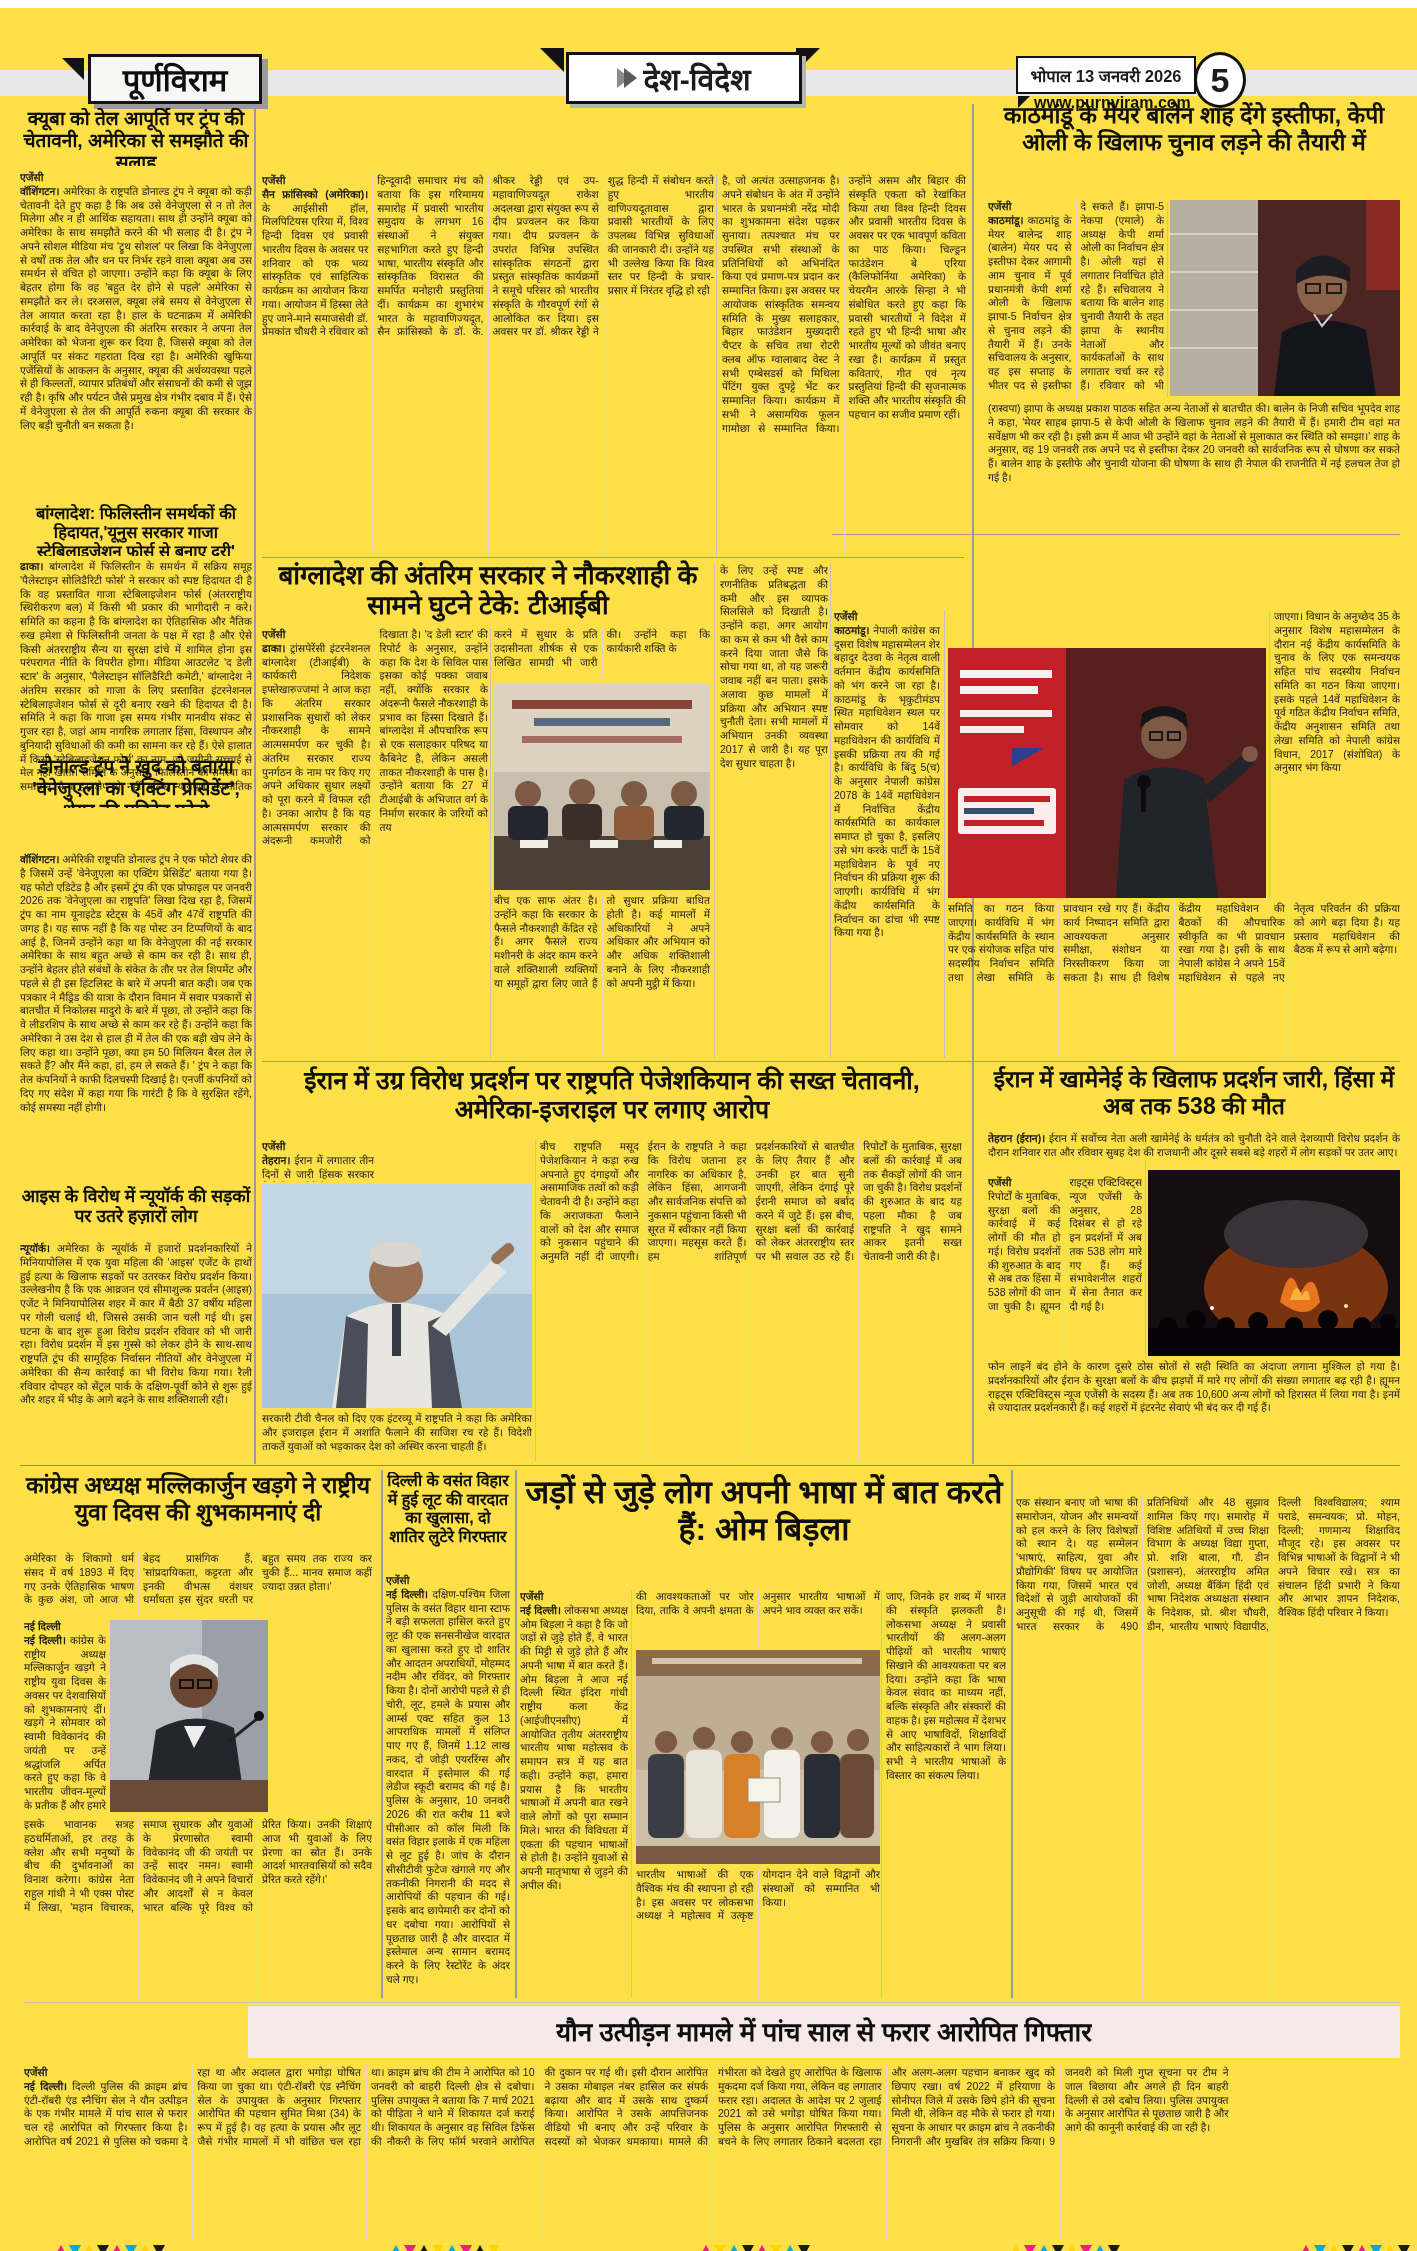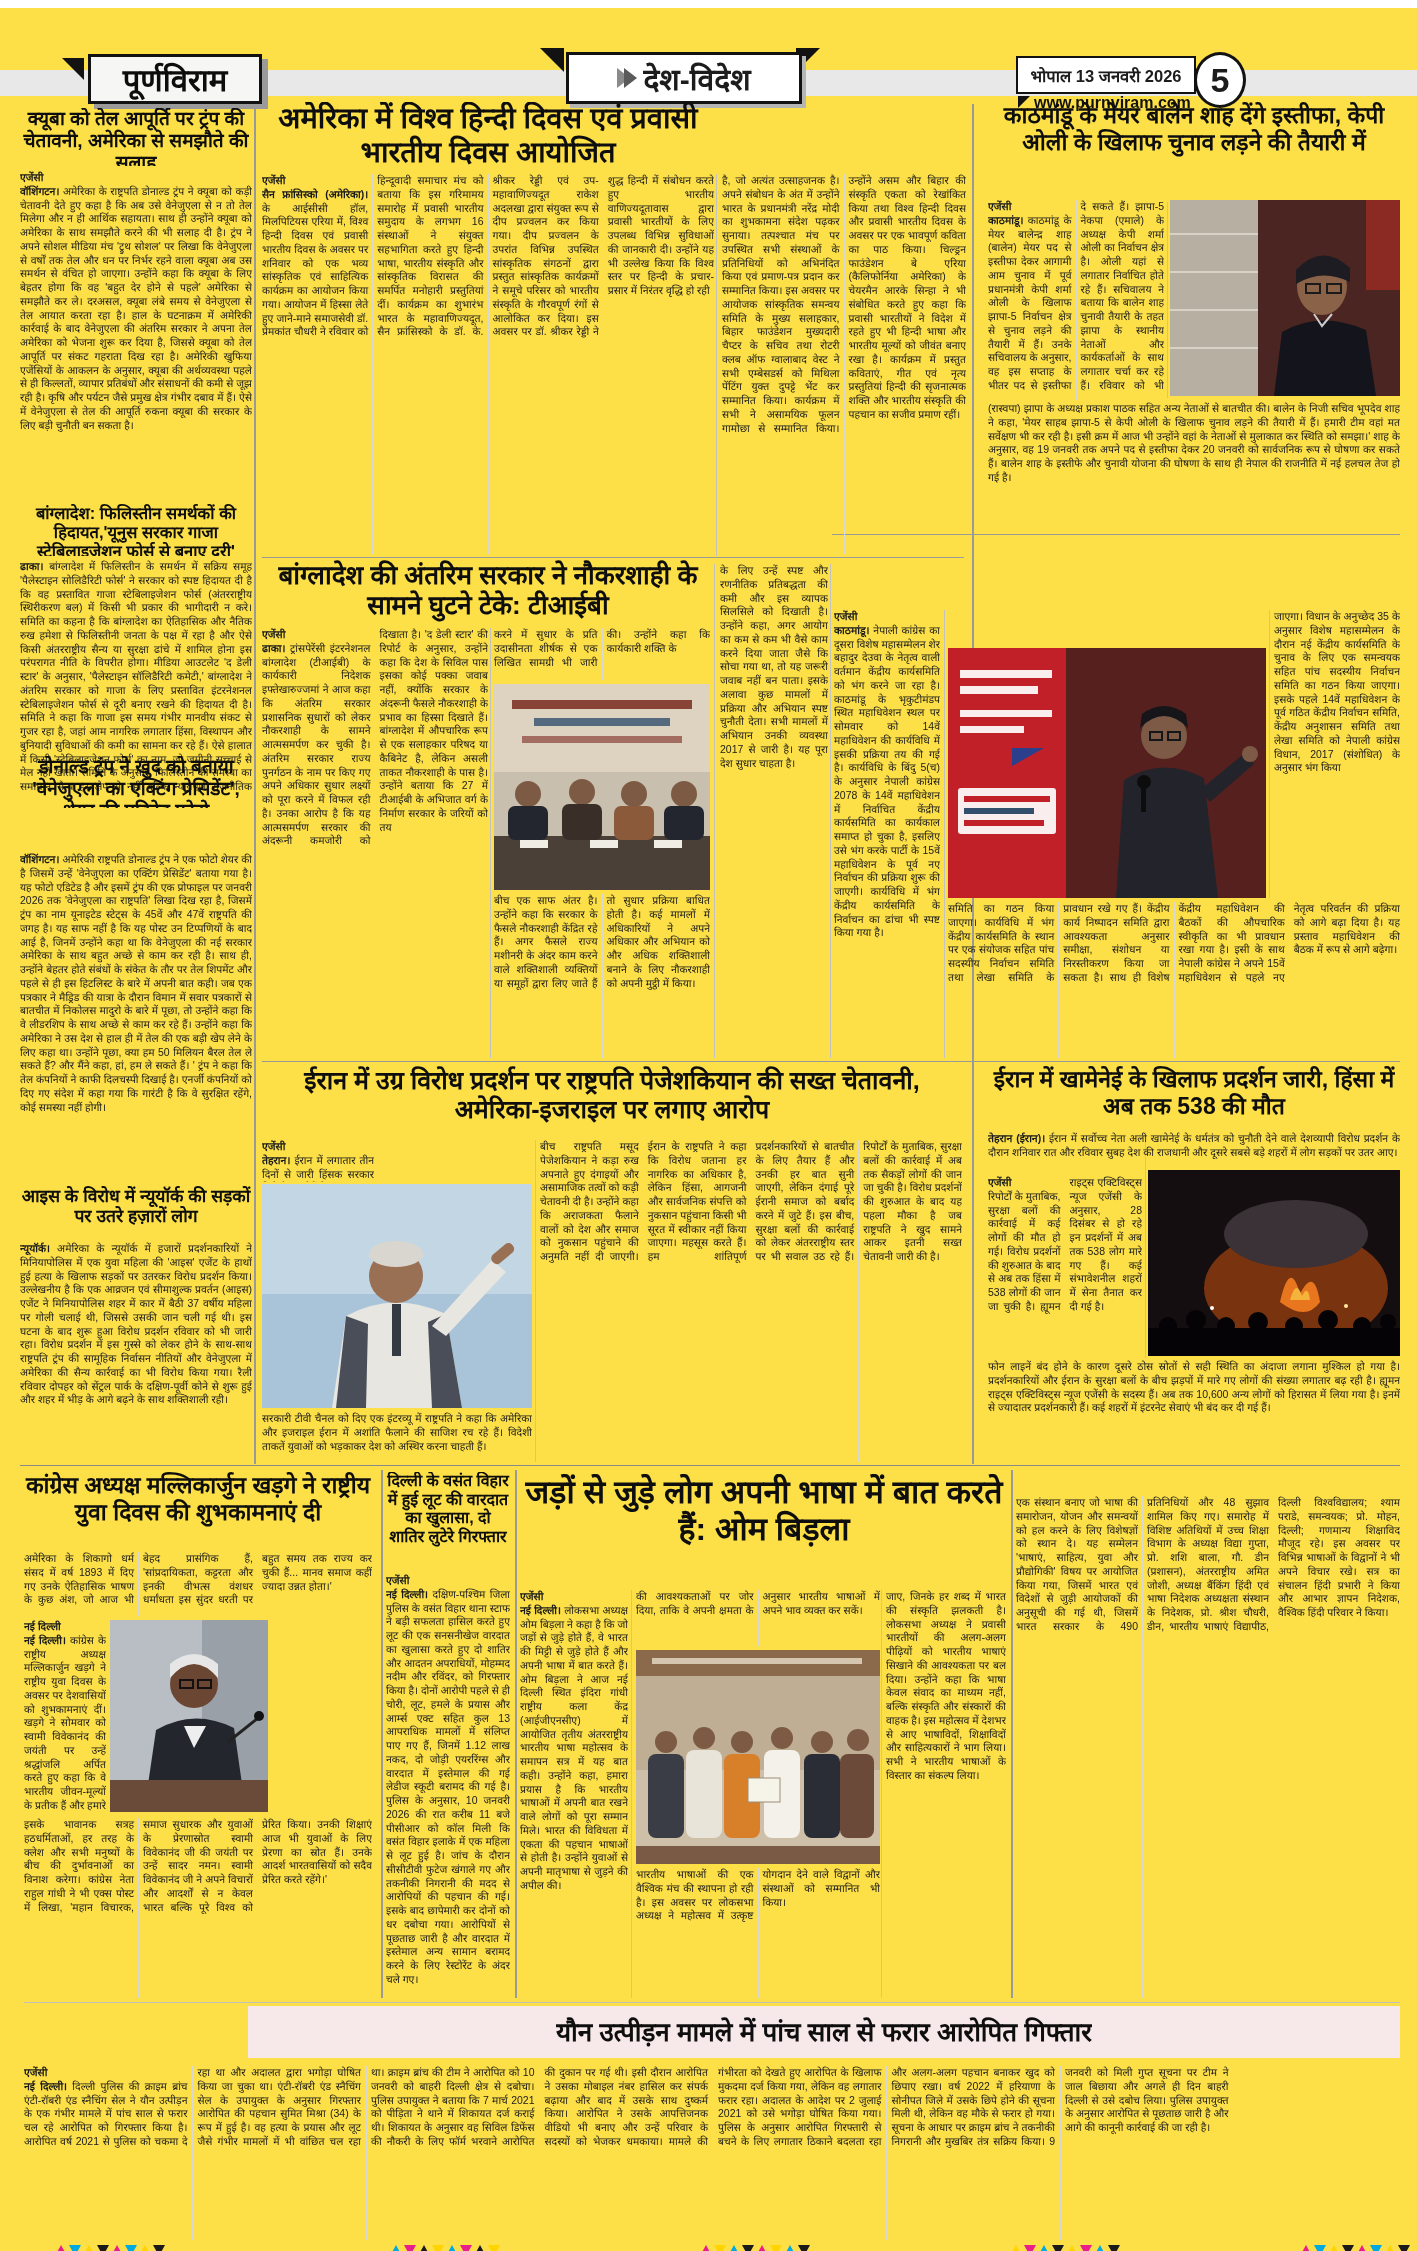--- a/index.html
+++ b/index.html
@@ -111,21 +111,20 @@
     <b class="dl">वॉशिंगटन।</b>
     <span>अमेरिकी राष्ट्रपति डोनाल्ड ट्रंप ने एक फोटो शेयर की है जिसमें उन्हें 'वेनेजुएला का एक्टिंग प्रेसिडेंट' बताया गया है। यह फोटो एडिटेड है और इसमें ट्रंप की एक प्रोफाइल पर जनवरी 2026 तक 'वेनेजुएला का राष्ट्रपति' लिखा दिख रहा है, जिसमें ट्रंप का नाम यूनाइटेड स्टेट्स के 45वें और 47वें राष्ट्रपति की जगह है। यह साफ नहीं है कि यह पोस्ट उन टिप्पणियों के बाद आई है, जिनमें उन्होंने कहा था कि वेनेजुएला की नई सरकार अमेरिका के साथ बहुत अच्छे से काम कर रही है। साथ ही, उन्होंने बेहतर होते संबंधों के संकेत के तौर पर तेल शिपमेंट और पहले से ही इस हिटलिस्ट के बारे में अपनी बात कही। जब एक पत्रकार ने मैड्रिड की यात्रा के दौरान विमान में सवार पत्रकारों से बातचीत में निकोलस मादुरो के बारे में पूछा, तो उन्होंने कहा कि वे लीडरशिप के साथ अच्छे से काम कर रहे हैं। उन्होंने कहा कि अमेरिका ने उस देश से हाल ही में तेल की एक बड़ी खेप लेने के लिए कहा था। उन्होंने पूछा, क्या हम 50 मिलियन बैरल तेल ले सकते हैं? और मैंने कहा, हां, हम ले सकते हैं। ' ट्रंप ने कहा कि तेल कंपनियों ने काफी दिलचस्पी दिखाई है। एनर्जी कंपनियों को दिए गए संदेश में कहा गया कि गारंटी है कि वे सुरक्षित रहेंगे, कोई समस्या नहीं होगी।</span>
   </div>
 
   <div class="hl" style="left:20px;top:1178px;width:232px;height:52px;font-size:17.5px;">आइस के विरोध में न्यूयॉर्क की सड़कों पर उतरे हज़ारों लोग</div>
   <div class="body" style="left:20px;top:1234px;width:232px;height:222px;">
     <b class="dl">न्यूयॉर्क।</b>
     <span>अमेरिका के न्यूयॉर्क में हजारों प्रदर्शनकारियों ने मिनियापोलिस में एक युवा महिला की 'आइस' एजेंट के हाथों हुई हत्या के खिलाफ सड़कों पर उतरकर विरोध प्रदर्शन किया। उल्लेखनीय है कि एक आव्रजन एवं सीमाशुल्क प्रवर्तन (आइस) एजेंट ने मिनियापोलिस शहर में कार में बैठी 37 वर्षीय महिला पर गोली चलाई थी, जिससे उसकी जान चली गई थी। इस घटना के बाद शुरू हुआ विरोध प्रदर्शन रविवार को भी जारी रहा। विरोध प्रदर्शन में इस गुस्से को लेकर होने के साथ-साथ राष्ट्रपति ट्रंप की सामूहिक निर्वासन नीतियों और वेनेजुएला में अमेरिका की सैन्य कार्रवाई का भी विरोध किया गया। रैली रविवार दोपहर को सेंट्रल पार्क के दक्षिण-पूर्वी कोने से शुरू हुई और शहर में भीड़ के आगे बढ़ने के साथ शक्तिशाली रही।</span>
   </div>
 
-  <div class="hl" style="left:262px;top:94px;width:452px;height:68px;font-size:29px;">अमेरिका में विश्व हिन्दी दिवस एवं प्रवासी भारतीय दिवस आयोजित</div>
   <div class="body cols4" style="left:262px;top:166px;width:452px;height:380px;">
     <b class="agency">एजेंसी</b>
     <b class="dl">सैन फ्रांसिस्को (अमेरिका)।</b>
     <span>के आईसीसी हॉल, मिलपिटियस एरिया में, विश्व हिन्दी दिवस एवं प्रवासी भारतीय दिवस के अवसर पर शनिवार को एक भव्य सांस्कृतिक एवं साहित्यिक कार्यक्रम का आयोजन किया गया। आयोजन में हिस्सा लेते हुए जाने-माने समाजसेवी डॉ. प्रेमकांत चौधरी ने रविवार को हिन्दूवादी समाचार मंच को बताया कि इस गरिमामय समारोह में प्रवासी भारतीय समुदाय के लगभग 16 संस्थाओं ने संयुक्त सहभागिता करते हुए हिन्दी भाषा, भारतीय संस्कृति और सांस्कृतिक विरासत की समर्पित मनोहारी प्रस्तुतियां दीं। कार्यक्रम का शुभारंभ भारत के महावाणिज्यदूत, सैन फ्रांसिस्को के डॉ. के. श्रीकर रेड्डी एवं उप-महावाणिज्यदूत राकेश अदलखा द्वारा संयुक्त रूप से दीप प्रज्वलन कर किया गया। दीप प्रज्वलन के उपरांत विभिन्न उपस्थित सांस्कृतिक संगठनों द्वारा प्रस्तुत सांस्कृतिक कार्यक्रमों ने समूचे परिसर को भारतीय संस्कृति के गौरवपूर्ण रंगों से आलोकित कर दिया। इस अवसर पर डॉ. श्रीकर रेड्डी ने शुद्ध हिन्दी में संबोधन करते हुए भारतीय वाणिज्यदूतावास द्वारा प्रवासी भारतीयों के लिए उपलब्ध विभिन्न सुविधाओं की जानकारी दी। उन्होंने यह भी उल्लेख किया कि विश्व स्तर पर हिन्दी के प्रचार-प्रसार में निरंतर वृद्धि हो रही</span>
   </div>
   <div class="body cols2" style="left:722px;top:166px;width:244px;height:380px;">
     <span>है, जो अत्यंत उत्साहजनक है। अपने संबोधन के अंत में उन्होंने भारत के प्रधानमंत्री नरेंद्र मोदी का शुभकामना संदेश पढ़कर सुनाया। तत्पश्चात मंच पर उपस्थित सभी संस्थाओं के प्रतिनिधियों को अभिनंदित किया एवं प्रमाण-पत्र प्रदान कर सम्मानित किया। इस अवसर पर आयोजक सांस्कृतिक समन्वय समिति के मुख्य सलाहकार, बिहार फाउंडेशन मुख्यदारी चैप्टर के सचिव तथा रोटरी क्लब ऑफ ग्वालाबाद वेस्ट ने सभी एम्बेसडर्स को मिथिला पेंटिंग युक्त दुपट्टे भेंट कर सम्मानित किया। कार्यक्रम में सभी ने असामयिक फूलन गामोछा से सम्मानित किया। उन्होंने असम और बिहार की संस्कृति</span>
     <span>एकता को रेखांकित किया तथा विश्व हिन्दी दिवस और प्रवासी भारतीय दिवस के अवसर पर एक भावपूर्ण कविता का पाठ किया। चिल्ड्रन फाउंडेशन बे एरिया (कैलिफोर्निया अमेरिका) के चेयरमैन आरके सिन्हा ने भी संबोधित करते हुए कहा कि प्रवासी भारतीयों ने विदेश में रहते हुए भी हिन्दी भाषा और भारतीय मूल्यों को जीवंत बनाए रखा है। कार्यक्रम में प्रस्तुत कविताएं, गीत एवं नृत्य प्रस्तुतियां हिन्दी की सृजनात्मक शक्ति और भारतीय संस्कृति की पहचान का सजीव प्रमाण रहीं।</span>
   </div>
 

